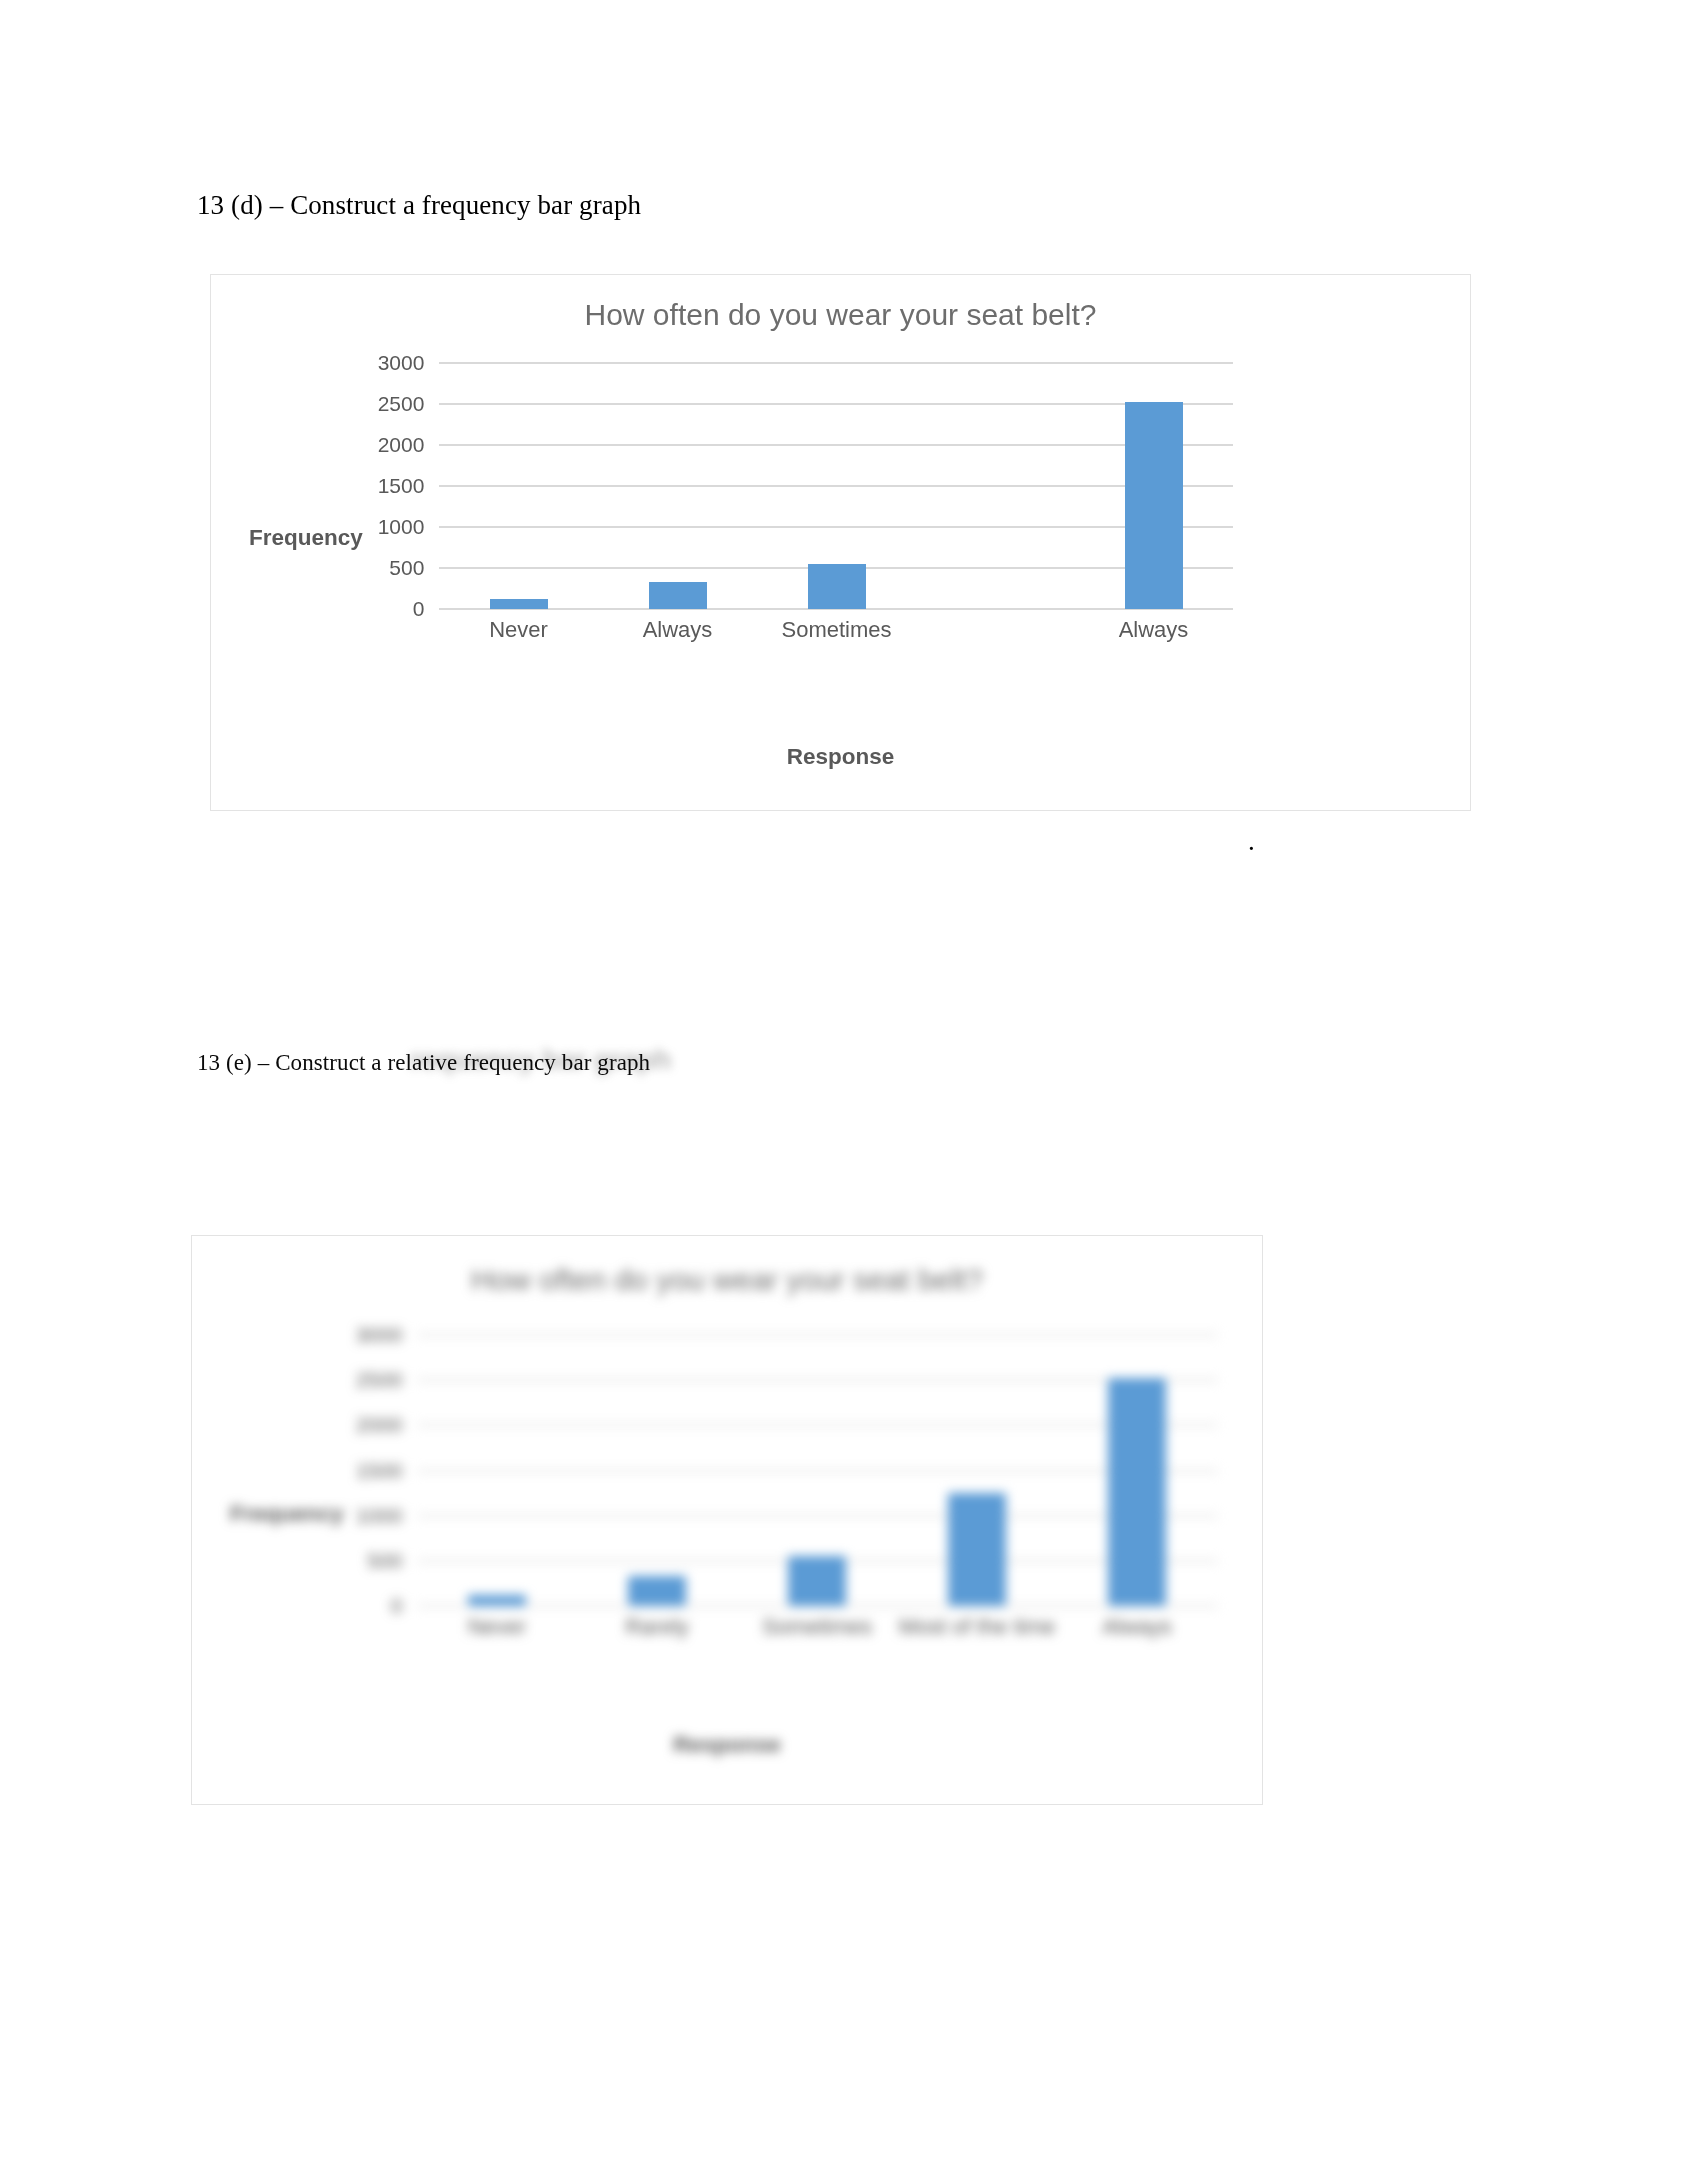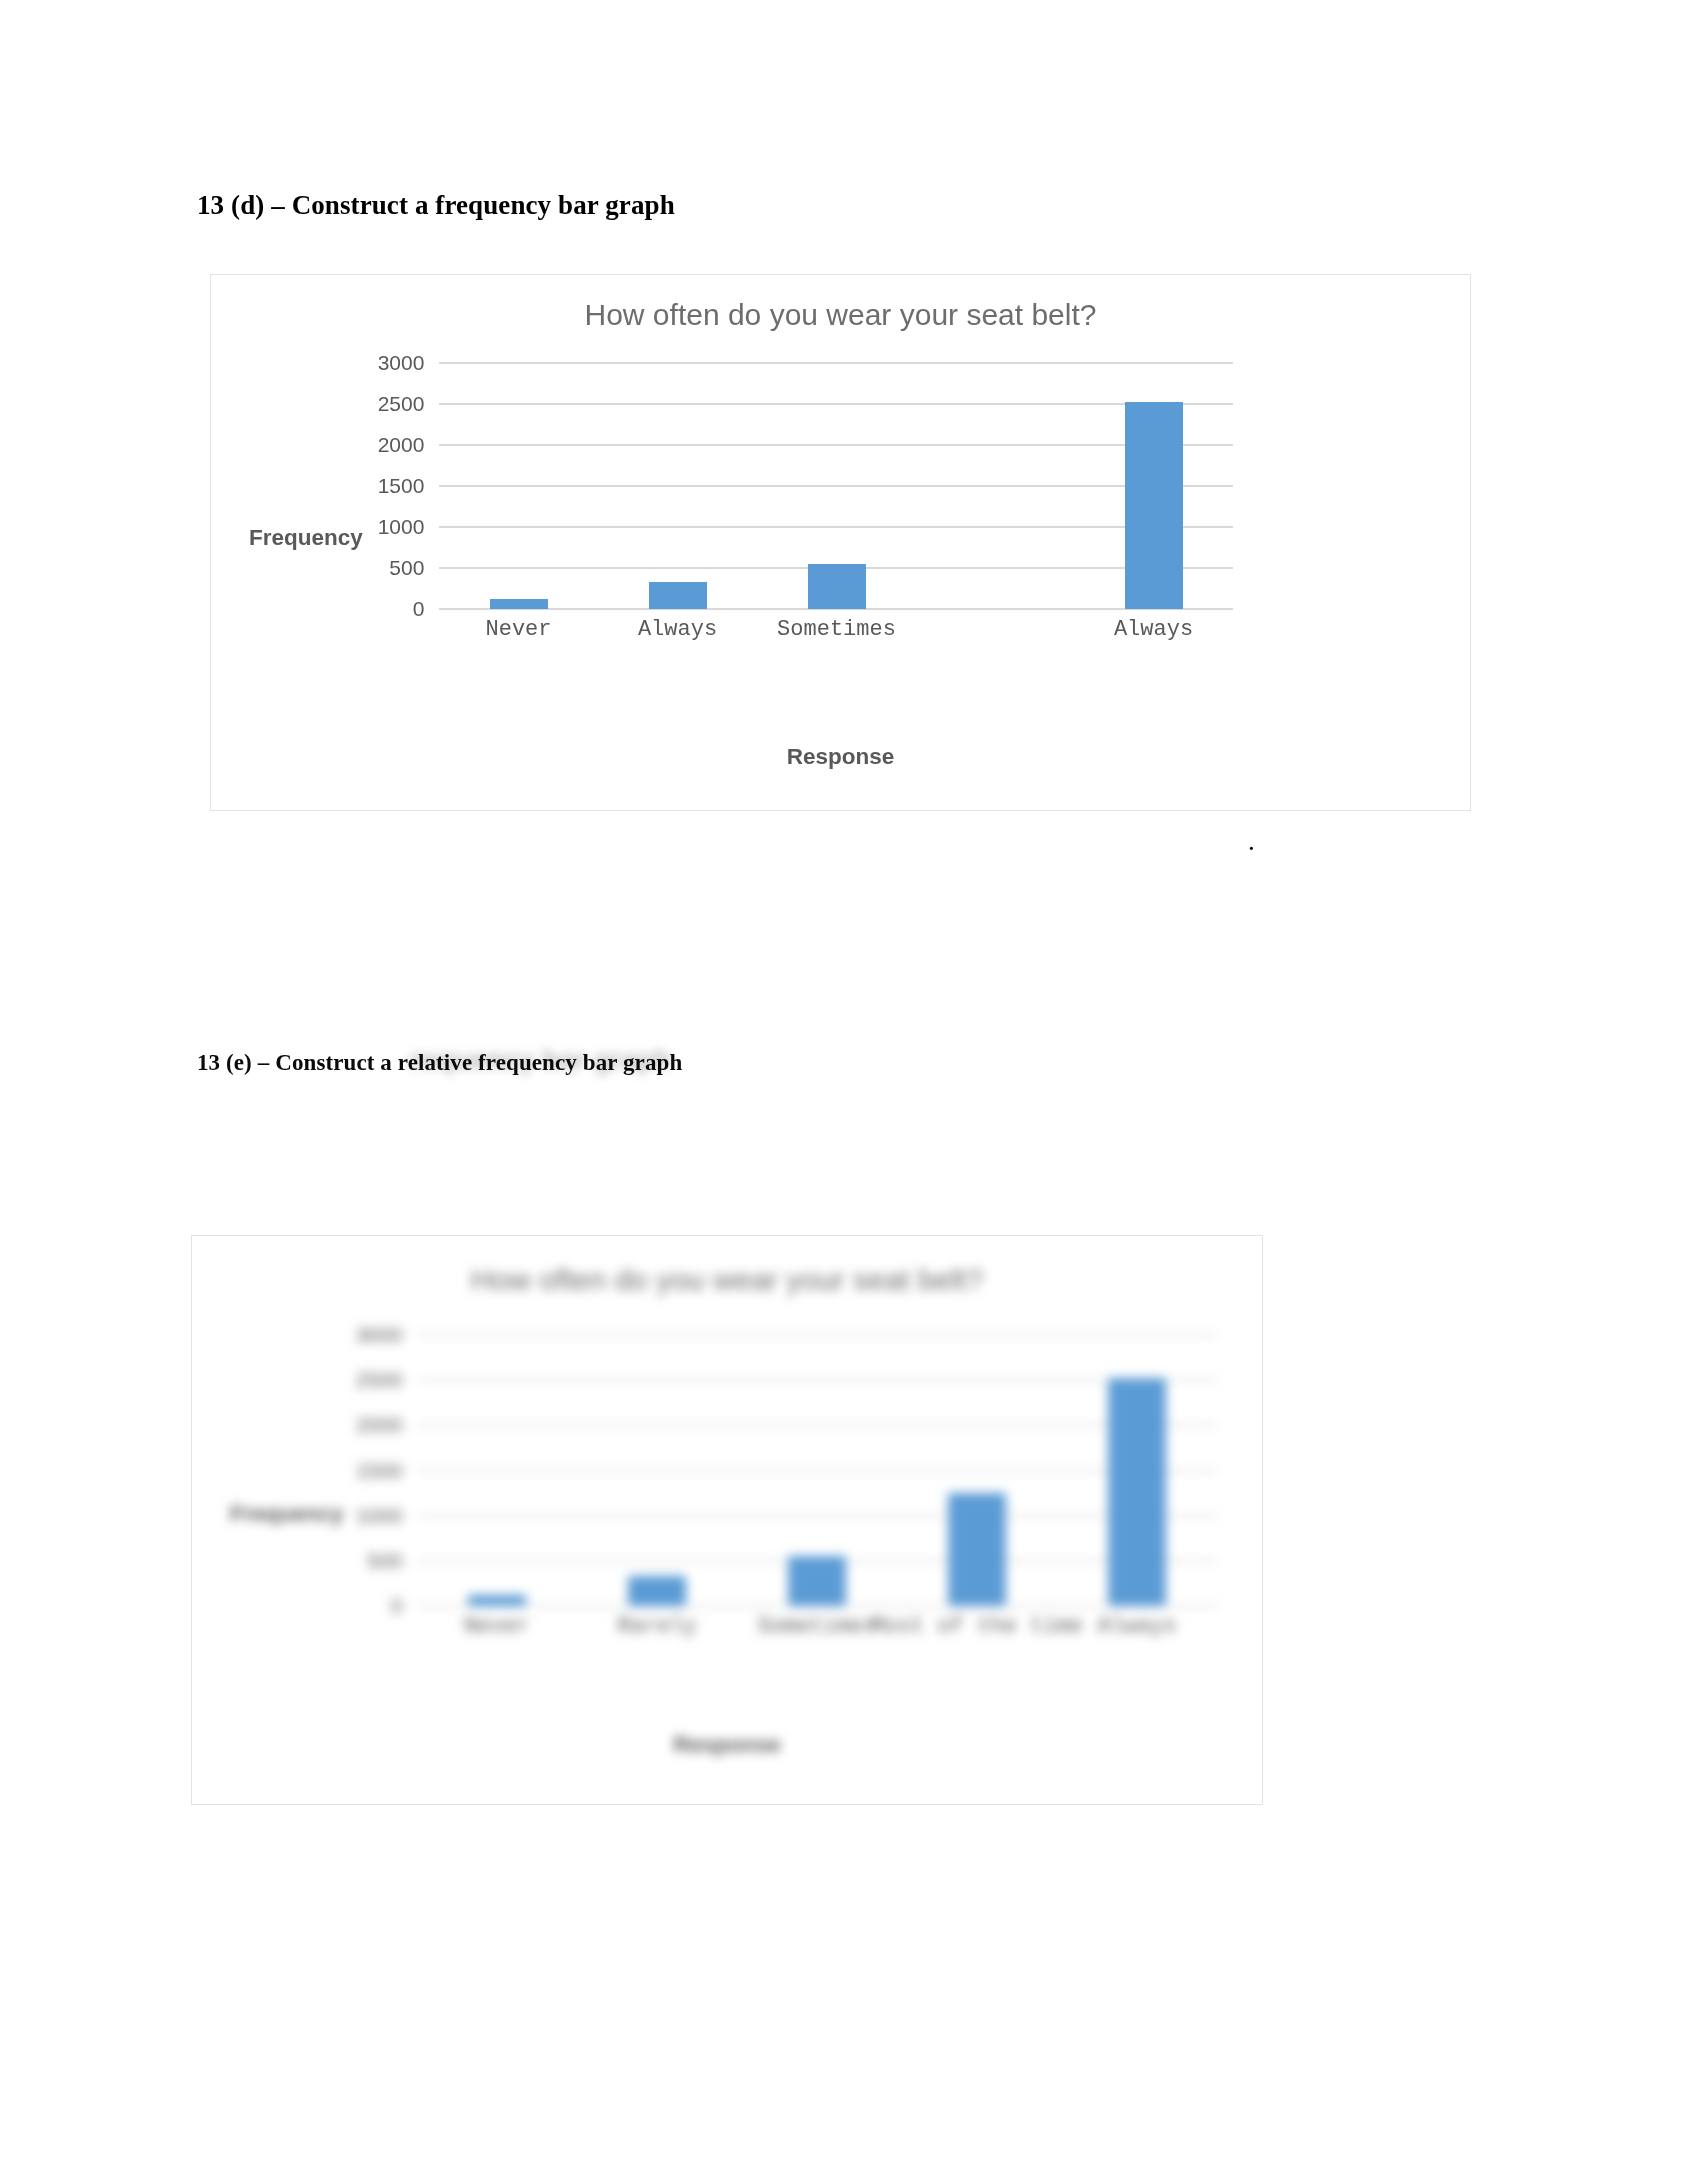--- a/index.html
+++ b/index.html
@@ -16,21 +16,20 @@
   }
 
   
   .doc-heading {
     position: absolute;
     font-family: "Liberation Serif", serif;
     font-size: 27px;
     color: #000000;
     white-space: nowrap;
     letter-spacing: 0.1px;
-    font-weight: bold;
   }
   #heading-d { left: 197px; top: 190px; }
 
   #heading-e-wrap {
     position: absolute;
     left: 197px;
     top: 1054px;
     height: 34px;
     overflow: hidden;
   }
@@ -157,21 +156,21 @@
     left: 50%;
     transform: translateX(-50%);
     background: #5B9BD5;
   }
   .xlabel {
     position: absolute;
     top: 100%;
     left: 50%;
     transform: translateX(-50%);
     margin-top: 8px;
-    font-family: Liberation Mono, monospace;
+    font-family: Liberation Sans, sans-serif;
     font-size: 22px;
     color: #595959;
     white-space: nowrap;
     text-align: center;
   }
 </style>
 </head>
 <body>
 
 <div class="doc-heading" id="heading-d">13 (d) – Construct a frequency bar graph</div>

